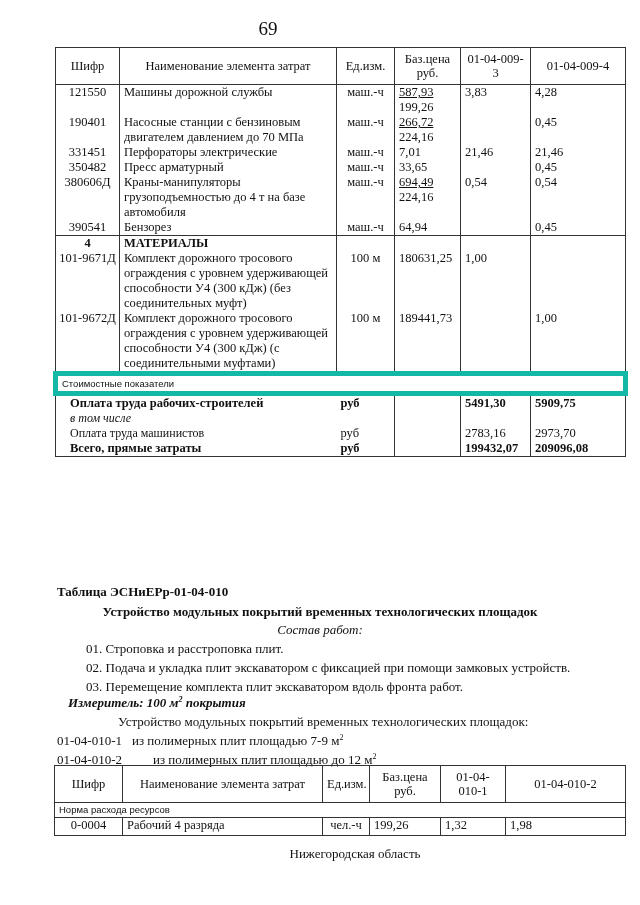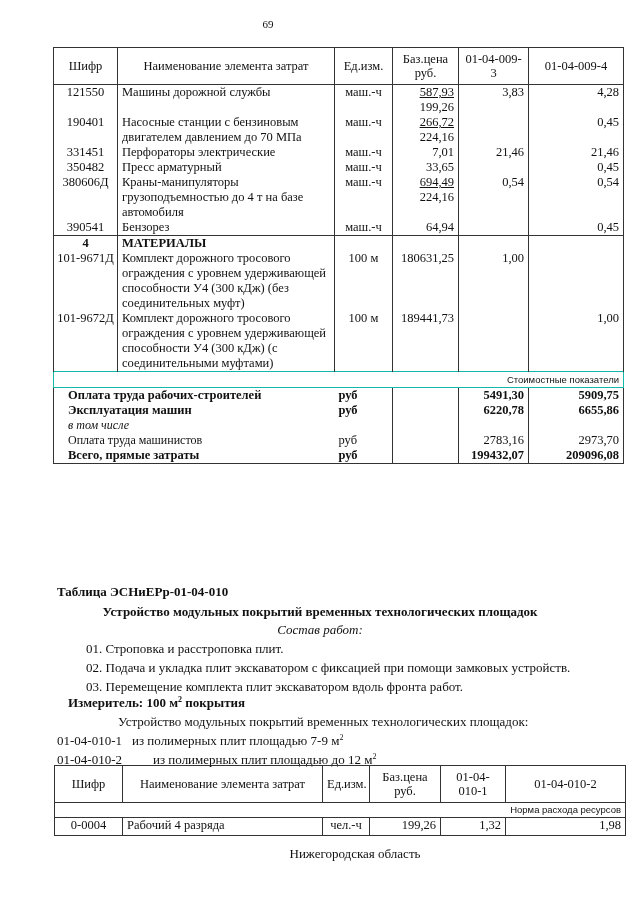--- a/index.html
+++ b/index.html
@@ -1,34 +1,34 @@
 <!DOCTYPE html>
 <html><head>
 <meta charset="utf-8">
 <style>
   html, body { margin:0; padding:0; background:#ffffff; }
   body { width:640px; height:905px; position:relative; overflow:hidden;
          font-family:"Liberation Serif", serif; color:#111; font-size:12.5px; }
   .abs { position:absolute; }
-  .pagenum { left:0; width:536px; top:18px; text-align:center; font-size:11px; }
+  .pagenum { left:0; width:536px; top:18px; text-align:center; font-size:19px; }
   table.t { border-collapse:collapse; position:absolute; table-layout:fixed; }
   table.t td { border-left:1px solid #333; border-right:1px solid #333; padding:0 4px; vertical-align:top; line-height:15px; }
   table.t tr.hdr td { border:1px solid #333; text-align:center; vertical-align:middle; height:36px; line-height:14px; }
   .c { text-align:center; }
-  .r { text-align:right; }
+  .r { text-align:left; }
   .u { text-decoration:underline; }
   .b { font-weight:bold; }
   .sans { font-family:"Liberation Sans", sans-serif; font-size:9.5px; }
   tr.sep td { border-top:1px solid #333; }
   tr.last td { border-bottom:1px solid #333; }
   .title1 { left:57px; top:584px; font-weight:bold; font-size:13px;font-family:Liberation Serif, serif; }
   .title2 { left:0; width:640px; top:604px; text-align:center; font-weight:bold; font-size:13px; }
   .title3 { left:0; width:640px; top:622px; text-align:center; font-style:italic; font-size:13px; }
   .work { left:86px; font-size:13px; }
-  .meas { left:68px; top:695px; font-weight:bold; font-size:13px; }
+  .meas { left:68px; top:695px; font-weight:bold; font-size:13px;font-style:italic; }
   .desc { left:118px; top:714px; font-size:13px; }
   .code { left:57px; font-size:13px; }
   .codetext { left:132px; font-size:13px; }
   sup { font-size:8px; line-height:0; }
   .footer { left:0; width:640px; top:846px; text-align:center; font-size:13px;margin-left:35px; }
 </style>
 </head>
 <body>
 
 <div class="abs pagenum">69</div>
@@ -157,35 +157,28 @@
           <div>ограждения с уровнем удерживающей</div>
           <div>способности У4 (300 кДж) (с</div>
           <div>соединительными муфтами)</div>
         </td>
         <td class="c">100 м</td>
         <td class="r">189441,73</td>
         <td class="r"></td>
         <td class="r">1,00</td>
       </tr>
       <tr>
-        <td class="r sans" style="border:1px solid #14b8a6; height:15px; line-height:15px;" colspan="6">Стоимостные показатели</td>
+        <td class="r sans" style="border:5px solid #14b8a6; height:15px; line-height:15px;" colspan="6">Стоимостные показатели</td>
       </tr>
       <tr>
         <td class="b" style="border-right:none; padding-left:14px;" colspan="2">Оплата труда рабочих-строителей</td>
         <td class="b" style="border-left:none;">руб</td>
         <td></td>
         <td class="r b">5491,30</td>
         <td class="r b">5909,75</td>
-      </tr>
-      <tr>
-        <td class="b" style="border-right:none; padding-left:14px;" colspan="2">Эксплуатация машин</td>
-        <td class="b" style="border-left:none;">руб</td>
-        <td></td>
-        <td class="r b">6220,78</td>
-        <td class="r b">6655,86</td>
       </tr>
       <tr>
         <td style="border-right:none; padding-left:14px;font-size:12px;font-style:italic;" colspan="2">в том числе</td>
         <td style="border-left:none;"></td>
         <td></td>
         <td class="r"></td>
         <td class="r"></td>
       </tr>
       <tr>
         <td style="border-right:none; padding-left:14px;font-size:12px;" colspan="2">Оплата труда машинистов</td>

